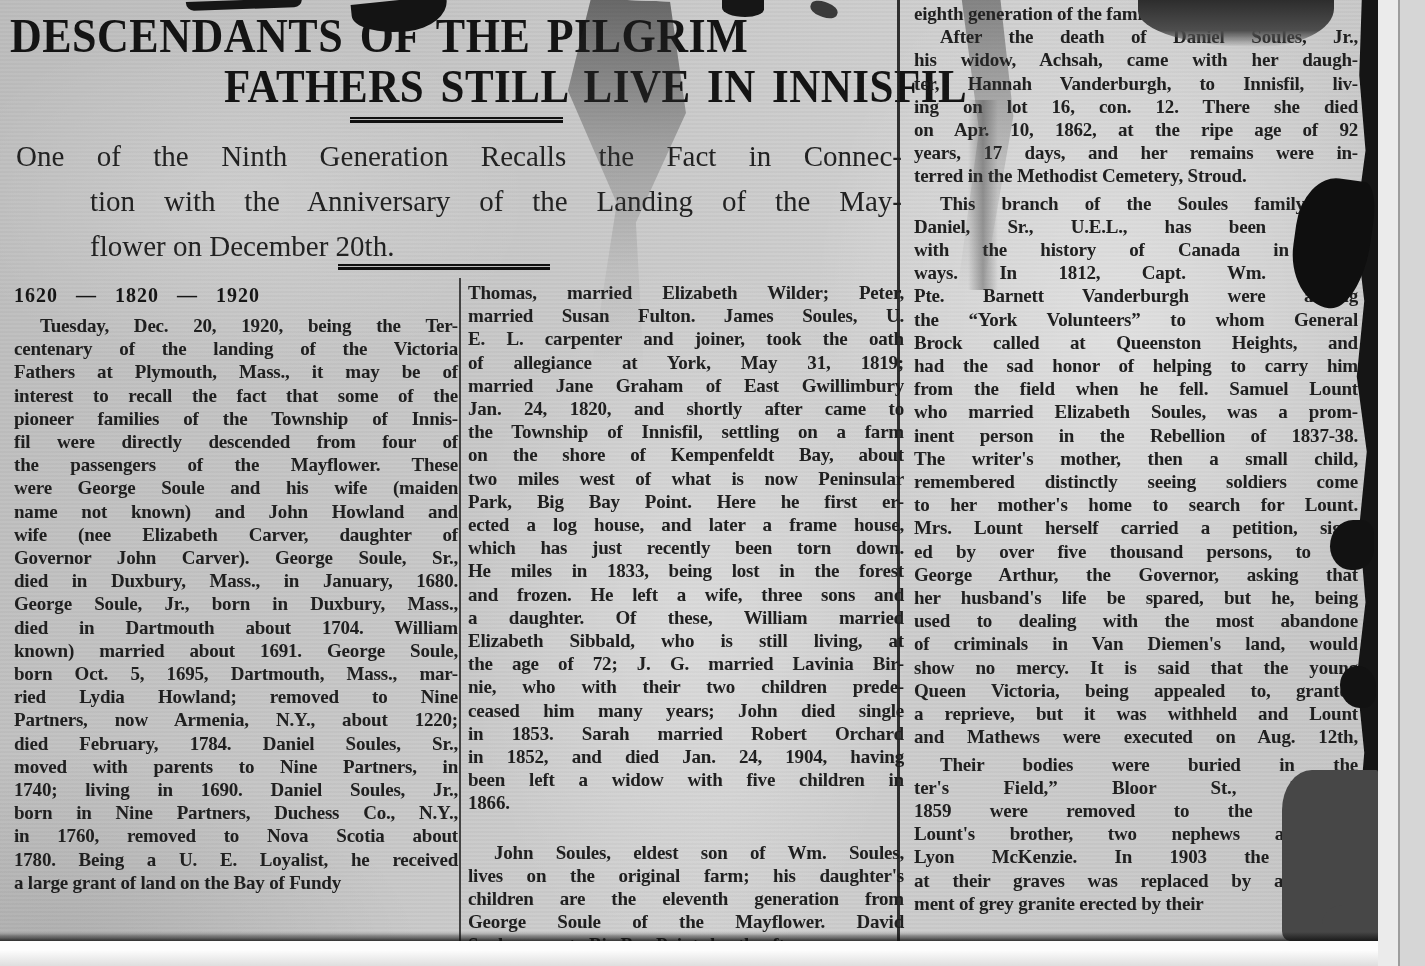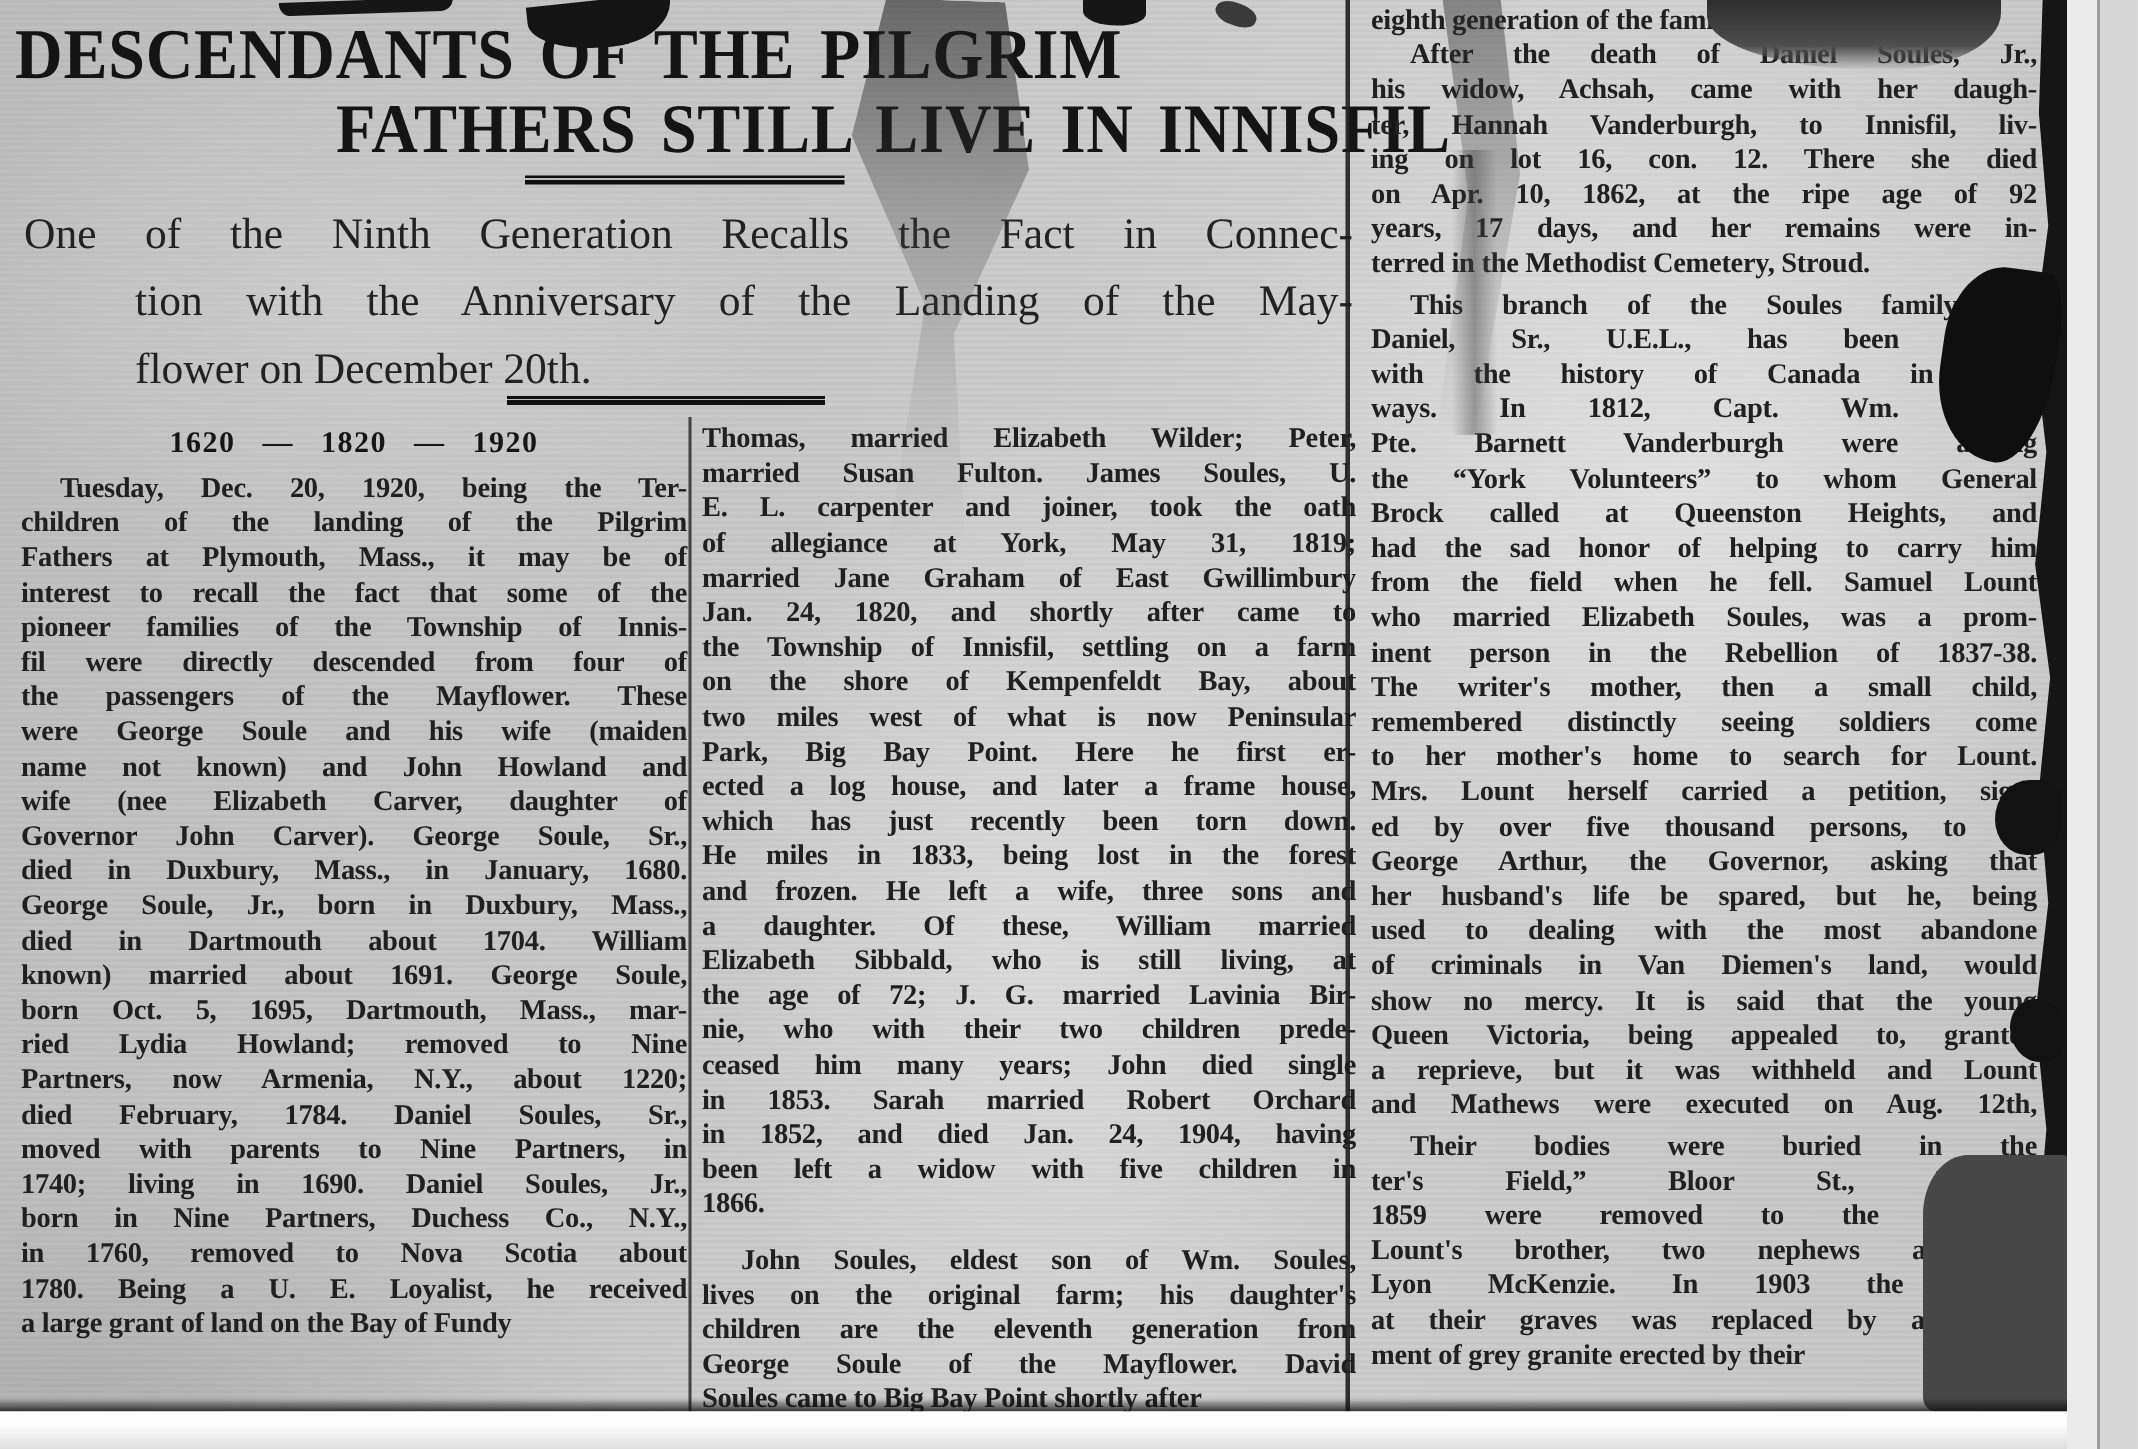--- a/index.html
+++ b/index.html
@@ -27,27 +27,27 @@
   .sh-line{text-align:justify;text-align-last:justify;}
   .sh-line.ind{margin-left:74px;}
   .sh-line.last{text-align-last:left;}
   .subhead-rule{left:338px;top:264px;width:212px;height:6px;
       background:linear-gradient(#101010 0 2px,#bdbdbd 2px 3px,#101010 3px 6px);}
   
   .col{position:absolute;}
   .col1{left:14px;top:284px;width:444px;}
   .col2{left:468px;top:281px;width:436px;}
   .col3{left:914px;top:2px;width:444px;}
-  .col-header{font-size:20px;font-weight:700;text-align:center;letter-spacing:1px;word-spacing:12px;
+  .col-header{font-size:20px;font-weight:700;letter-spacing:1px;word-spacing:12px;
       color:#161616;margin-bottom:7px;}
   .col-body{font-size:19px;line-height:23.2px;font-weight:700;color:#202020;letter-spacing:-.2px;}
   .line{text-align:justify;text-align-last:justify;}
   .line.plast{text-align-last:left;}
   .para.indent .line:first-child{text-indent:26px;}
-  .col2 .para + .para{margin-top:14px;}
+  .col2 .para + .para{margin-top:26px;}
   .col3 .para + .para{margin-top:4px;}
   .col3 .para:nth-child(2){margin-top:0;}
   
   .vrule{position:absolute;background:#2a2a2a;}
   .rule-col12{left:459px;top:278px;width:2px;height:663px;opacity:.85;}
   .rule-col23{left:897px;top:0;width:3px;height:941px;background:#1e1e1e;opacity:.9;}
   
   .fold-streak{position:absolute;left:558px;top:0;width:132px;height:370px;z-index:4;
       background:linear-gradient(180deg,rgba(25,25,25,.55),rgba(60,60,60,.30) 38%,rgba(90,90,90,.10) 72%,transparent);
       clip-path:polygon(20% 0,80% 0,95% 30%,60% 60%,70% 100%,30% 100%,45% 55%,5% 25%);transform:rotate(2deg);}
@@ -104,21 +104,21 @@
       <div class="sh-line ind">tion with the Anniversary of the Landing of the May-</div>
       <div class="sh-line ind last">flower on December 20th.</div>
     </div>
     <div class="rule subhead-rule"></div>
 
     <div class="col col1">
       <div class="col-header">1620 — 1820 — 1920</div>
       <div class="col-body">
           <div class="para indent">
             <div class="line">Tuesday, Dec. 20, 1920, being the Ter-</div>
-            <div class="line">children of the landing of the Pilgrim</div>
+            <div class="line">centenary of the landing of the Victoria</div>
             <div class="line">Fathers at Plymouth, Mass., it may be of</div>
             <div class="line">interest to recall the fact that some of the</div>
             <div class="line">pioneer families of the Township of Innis-</div>
             <div class="line">fil were directly descended from four of</div>
             <div class="line">the passengers of the Mayflower.  These</div>
             <div class="line">were George Soule and his wife (maiden</div>
             <div class="line">name not known) and John Howland and</div>
             <div class="line">wife (nee Elizabeth Carver, daughter of</div>
             <div class="line">Governor John Carver). George Soule, Sr.,</div>
             <div class="line">died in Duxbury, Mass., in January, 1680.</div>

